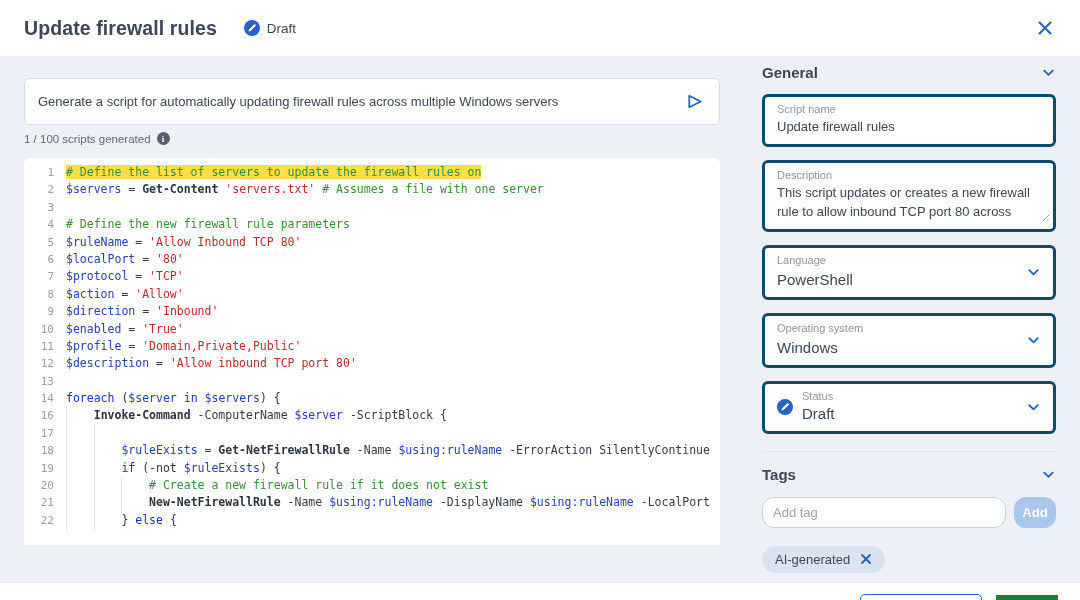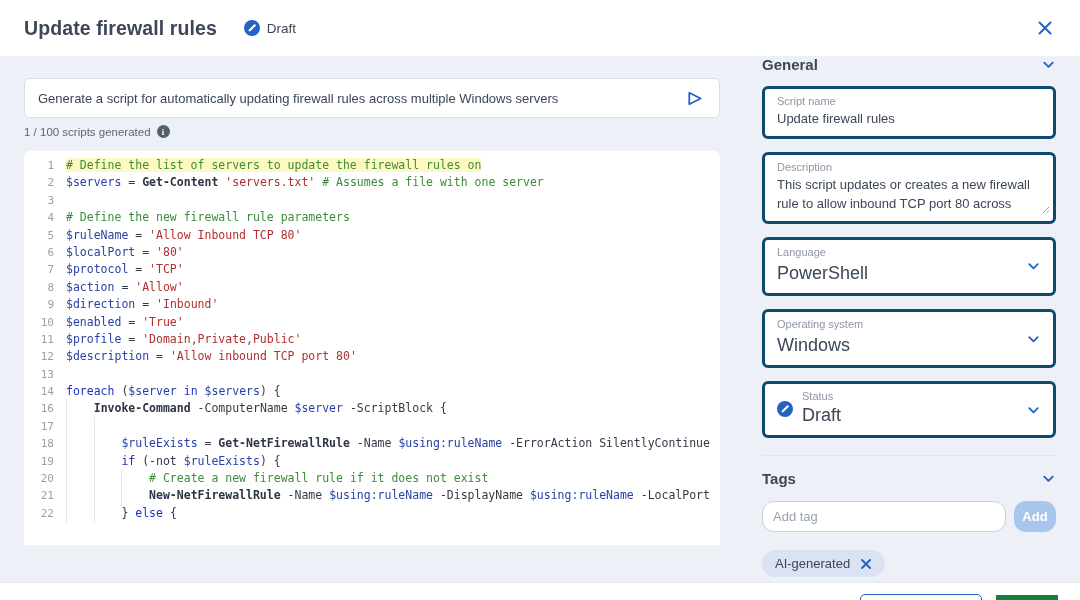--- a/index.html
+++ b/index.html
@@ -8,24 +8,24 @@
 
   
   .header { height:56px; background:#fff; display:flex; align-items:center; padding:0 22px 0 24px; }
   .title { font-size:19.5px; font-weight:700; color:#3d4757; letter-spacing:.1px; }
   .badge { display:flex; align-items:center; gap:7px; margin-left:27px; font-size:13.5px; color:#3b4656; }
   .close-btn { margin-left:auto; background:none; border:none; cursor:pointer; display:flex; padding:4px; }
 
   
   .content { height:489px; display:flex; padding:0 24px; }
   .main { width:696px; display:flex; flex-direction:column; }
-  .sidebar { width:294px; margin-left:auto; padding-top:0; }
-
-  
-  .prompt-card { margin-top:22px; height:40px; background:#fff; border:1px solid #d7dde7; border-radius:6px;
+  .sidebar { width:294px; margin-left:auto; padding-top:8px; }
+
+  
+  .prompt-card { margin-top:22px; height:47px; background:#fff; border:1px solid #d7dde7; border-radius:6px;
                  display:flex; align-items:center; padding:0 13px; }
   .prompt-card input { flex:1; border:none; outline:none; font-family:"Liberation Sans",sans-serif;
                  font-size:13px; color:#3b4656; background:transparent; }
   .send-btn { background:none; border:none; cursor:pointer; display:flex; padding:2px; }
   .counter { margin-top:7px; display:flex; align-items:flex-end; gap:6px; font-size:11.5px; color:#5e6775; }
   .info-icon { width:13px; height:13px; border-radius:50%; background:#55606e; color:#fff; font-size:9px;
                font-weight:700; display:flex; align-items:center; justify-content:center; font-family:"Liberation Serif",serif; cursor:default; }
 
   
   .editor { margin-top:13px; background:#fff; border-radius:6px 6px 0 0; flex:1; overflow:hidden;
@@ -33,28 +33,28 @@
   .cm-line { display:flex; height:17.4px; line-height:17.4px; }
   .ln { flex:0 0 30px; text-align:right; color:#97a0af; font-size:11px; user-select:none; }
   .code { margin-left:12px; position:relative; white-space:pre; color:#333; }
   .guide { position:absolute; top:-1px; bottom:-1px; width:1px; background:#e4e7ec; }
   .t-c { color:#3c8c3c; }
   .t-v { color:#2a41a6; }
   .t-k { color:#1d31c0; }
   .t-s { color:#b02f2f; }
   .t-f { color:#2d3442; font-weight:bold; }
   .t-p { color:#333a45; }
-  .hl  { background:#fef9c3;text-align:center; }
+  .hl  { background:#fde047;text-align:center; }
 
   
   .section-head { display:flex; align-items:center; justify-content:space-between;
                   font-size:15px; font-weight:700; color:#3b4656; cursor:pointer; }
   .field { background:#fff; border:3px solid #0c4a6e; border-radius:6px; padding:6px 12px 7px; margin-top:13px; position:relative; }
   .field .lab { font-size:11px; color:#8d96a5; display:block; }
-  .field .val { font-size:18px; color:#3b4656; margin-top:3px; line-height:1.4; }
+  .field .val { font-size:15px; color:#3b4656; margin-top:3px; line-height:1.4; }
   .field input, .field textarea { width:100%; border:none; outline:none; resize:none; background:transparent;
                   font-family:"Liberation Sans",sans-serif; font-size:13px; color:#3b4656; margin-top:3px; line-height:1.45; }
   .field textarea { height:38px; display:block; }
   .select { cursor:pointer; }
   .select .chev { position:absolute; right:12px; top:50%; transform:translateY(-50%); display:flex; }
   .status-row { display:flex; align-items:center; gap:9px; }
   .resize-handle { position:absolute; right:3px; bottom:3px; pointer-events:none; }
   .divider { height:1px; background:#dfe4ed; margin:17px 0 14px; }
 
   .tag-row { display:flex; gap:8px; margin-top:14px; }

